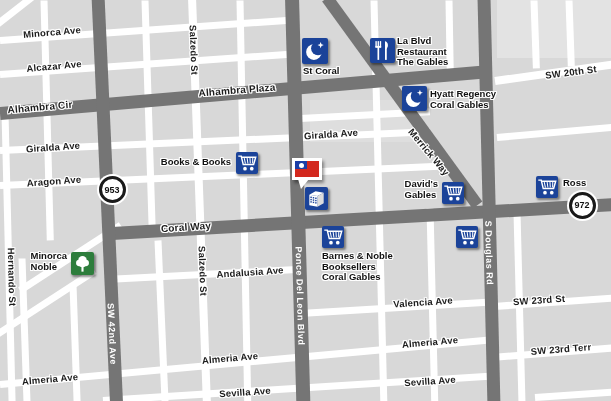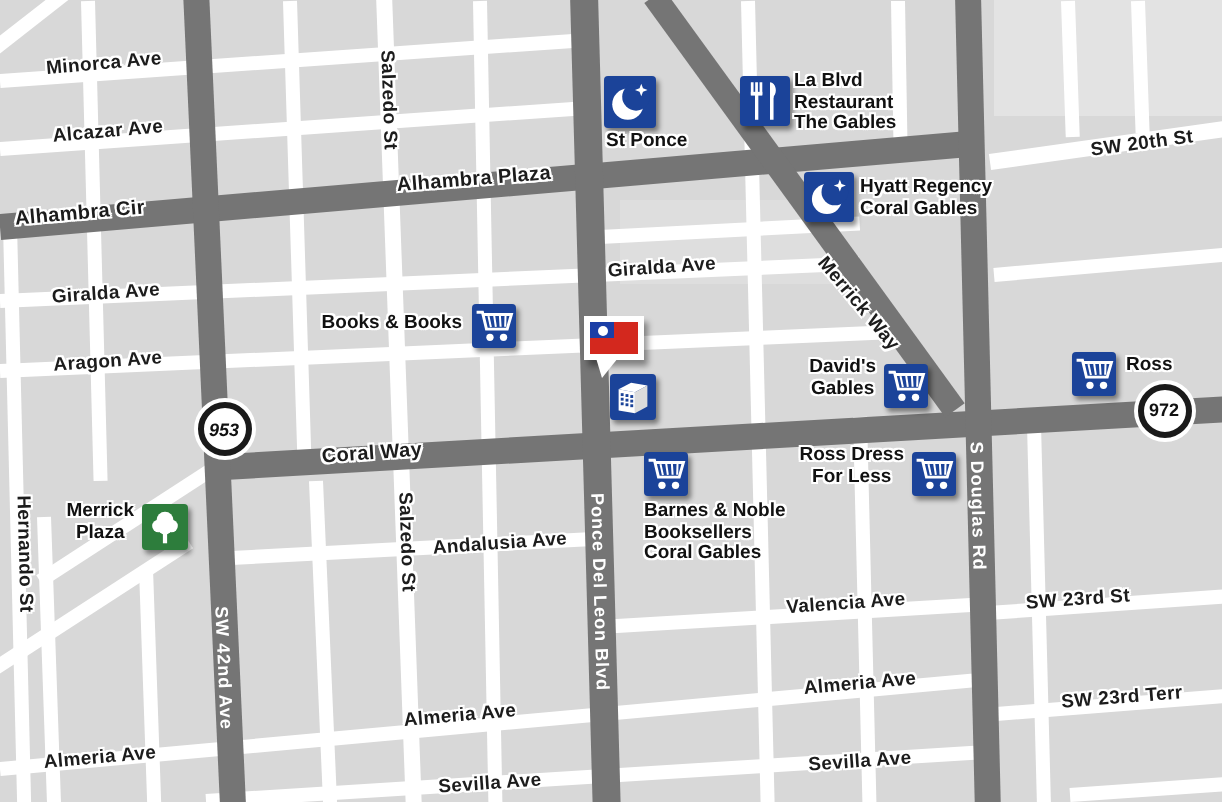--- a/index.html
+++ b/index.html
@@ -19,21 +19,21 @@
   .shield{position:absolute;z-index:5;width:21px;height:21px;border:3px solid #1a1a1a;
           border-radius:50%;background:#fff;color:#111;font-weight:bold;font-size:9px;
           display:flex;align-items:center;justify-content:center;box-shadow:0 0 0 2px #ffffff;}
   .poi-icon{position:absolute;z-index:6;border-radius:2px;
             box-shadow:1.5px 2px 2.5px rgba(0,0,0,.45);}
   .poi-icon svg{width:100%;height:100%;display:block;}
   .poi-label{position:absolute;z-index:6;white-space:nowrap;color:#111;
              font-weight:bold;font-size:9.5px;line-height:10.5px;
              text-shadow:1px 0 0 #fff,-1px 0 0 #fff,0 1px 0 #fff,0 -1px 0 #fff,
                 1px 1px 0 #fff,-1px -1px 0 #fff,1px -1px 0 #fff,-1px 1px 0 #fff;}
-  .poi-label.r{text-align:center;}
+  .poi-label.r{text-align:left;}
   #flag-box{position:absolute;z-index:7;background:#fff;
             box-shadow:2px 3px 3px rgba(0,0,0,.4);}
   #flag{position:absolute;left:3px;top:3px;width:24px;height:16px;}
   #flag .canton{position:absolute;left:0;top:0;width:12px;height:8px;}
   #flag .sun{position:absolute;left:3.5px;top:1.5px;width:5px;height:5px;border-radius:50%;background:#fff;}
   #flag-tip{position:absolute;z-index:7;width:0;height:0;border-left:3px solid transparent;
             border-right:8px solid transparent;border-top:10px solid #ffffff;}
 </style>
 </head>
 <body>
@@ -96,31 +96,31 @@
     <div class="slabel minor" style="left: 250px; top: 272px; transform: translate(-50%, -50%) rotate(-4deg);">Andalusia Ave</div>
     <div class="slabel minor" style="left: 50px; top: 379px; transform: translate(-50%, -50%) rotate(-5deg);">Almeria Ave</div>
     <div class="slabel minor" style="left: 230px; top: 358px; transform: translate(-50%, -50%) rotate(-5deg);">Almeria Ave</div>
     <div class="slabel minor" style="left: 430px; top: 342px; transform: translate(-50%, -50%) rotate(-5deg);">Almeria Ave</div>
     <div class="slabel minor" style="left: 245px; top: 392px; transform: translate(-50%, -50%) rotate(-4deg);">Sevilla Ave</div>
     <div class="slabel minor" style="left: 430px; top: 381px; transform: translate(-50%, -50%) rotate(-4deg);">Sevilla Ave</div>
     <div class="slabel minor" style="left: 423px; top: 302px; transform: translate(-50%, -50%) rotate(-4deg);">Valencia Ave</div>
     <div class="slabel minor" style="left: 539px; top: 300px; transform: translate(-50%, -50%) rotate(-4deg);">SW 23rd St</div>
     <div class="slabel minor" style="left: 561px; top: 349px; transform: translate(-50%, -50%) rotate(-4.5deg);">SW 23rd Terr</div>
     <div class="slabel minor" style="left: 571px; top: 72px; transform: translate(-50%, -50%) rotate(-7.5deg);">SW 20th St</div>
-    <div class="shield" style="left: 98.5px; top: 201px; font-style: italic;">953</div>
+    <div class="shield" style="left: 98.5px; top: 176px;">953</div>
     <div class="shield" style="left: 568.5px; top: 191.5px;">972</div>
     <div class="poi-icon" style="left: 302px; top: 38px; width: 26px; height: 26px; background: rgb(27, 67, 153);">
       <svg viewBox="0 0 24 24">
         <circle cx="11" cy="13" r="7.2" fill="#fff"></circle>
         <circle cx="14.8" cy="9.6" r="6.4" fill="#1b4399"></circle>
         <path d="M17.2 3.6l.8 2.1 2.1.8-2.1.8-.8 2.1-.8-2.1-2.1-.8 2.1-.8z" fill="#fff"></path>
       </svg>
     </div>
     <div class="poi-label" style="left: 303px; top: 66px;">
-      <div>St Ponce</div>
+      <div>St Coral</div>
     </div>
     <div class="poi-icon" style="left: 370px; top: 38px; width: 25px; height: 25px; background: rgb(27, 67, 153);">
       <svg viewBox="0 0 24 24" fill="#fff">
         <rect x="5.2" y="3" width="1.3" height="6"></rect>
         <rect x="7.3" y="3" width="1.3" height="6"></rect>
         <rect x="9.4" y="3" width="1.3" height="6"></rect>
         <rect x="5.2" y="7.6" width="5.5" height="1.8"></rect>
         <rect x="7.2" y="8" width="1.6" height="13"></rect>
         <path d="M14.4 3c2.8.2 3.8 4.8 1.7 6.8l-.1.7h-1.6z"></path>
         <rect x="14.4" y="8.8" width="1.7" height="12.2"></rect>
@@ -208,36 +208,32 @@
       <div>Coral Gables</div>
     </div>
     <div class="poi-icon" style="left: 456px; top: 226px; width: 22px; height: 22px; background: rgb(27, 67, 153);">
       <svg viewBox="0 0 24 24">
         <path d="M2.5 4.5h3.2l2.2 9.2h11.3l2.3-8H6.4" fill="none" stroke="#fff" stroke-width="1.6"></path>
         <path d="M9 6.6l1.3 6M12.1 6.3l.9 6.2M15.2 6.1l.4 6.3M18.3 5.9l-.2 6.5" stroke="#fff" stroke-width="1.1"></path>
         <circle cx="9.8" cy="18.2" r="2" fill="#fff"></circle>
         <circle cx="17.2" cy="18.2" r="2" fill="#fff"></circle>
       </svg>
     </div>
-    <div class="poi-label r" style="right: 159px; top: 223px;">
-      <div>Ross Dress</div>
-      <div>For Less</div>
-    </div>
     <div class="poi-icon" style="left: 71px; top: 252px; width: 23px; height: 23px; background: rgb(45, 125, 60);">
       <svg viewBox="0 0 24 24" fill="#fff">
         <circle cx="12" cy="8.5" r="4.4"></circle>
         <circle cx="8.6" cy="11.5" r="3.3"></circle>
         <circle cx="15.4" cy="11.5" r="3.3"></circle>
         <circle cx="12" cy="12.3" r="3.7"></circle>
         <rect x="10.9" y="13" width="2.2" height="7.5"></rect>
       </svg>
     </div>
     <div class="poi-label r" style="right: 544px; top: 251px;">
-      <div>Merrick</div>
-      <div>Plaza</div>
+      <div>Minorca</div>
+      <div>Noble</div>
     </div>
     <div class="" id="flag-box" style="left: 292px; top: 158px; width: 30px; height: 22px;">
       <div id="flag" style="background:#d3281e">
         <div class="canton" style="background:#1b3ea6"></div>
         <div class="sun"></div>
       </div>
     </div>
     <div class="" id="flag-tip" style="left: 298px; top: 179px;"></div>
   </div>
 

